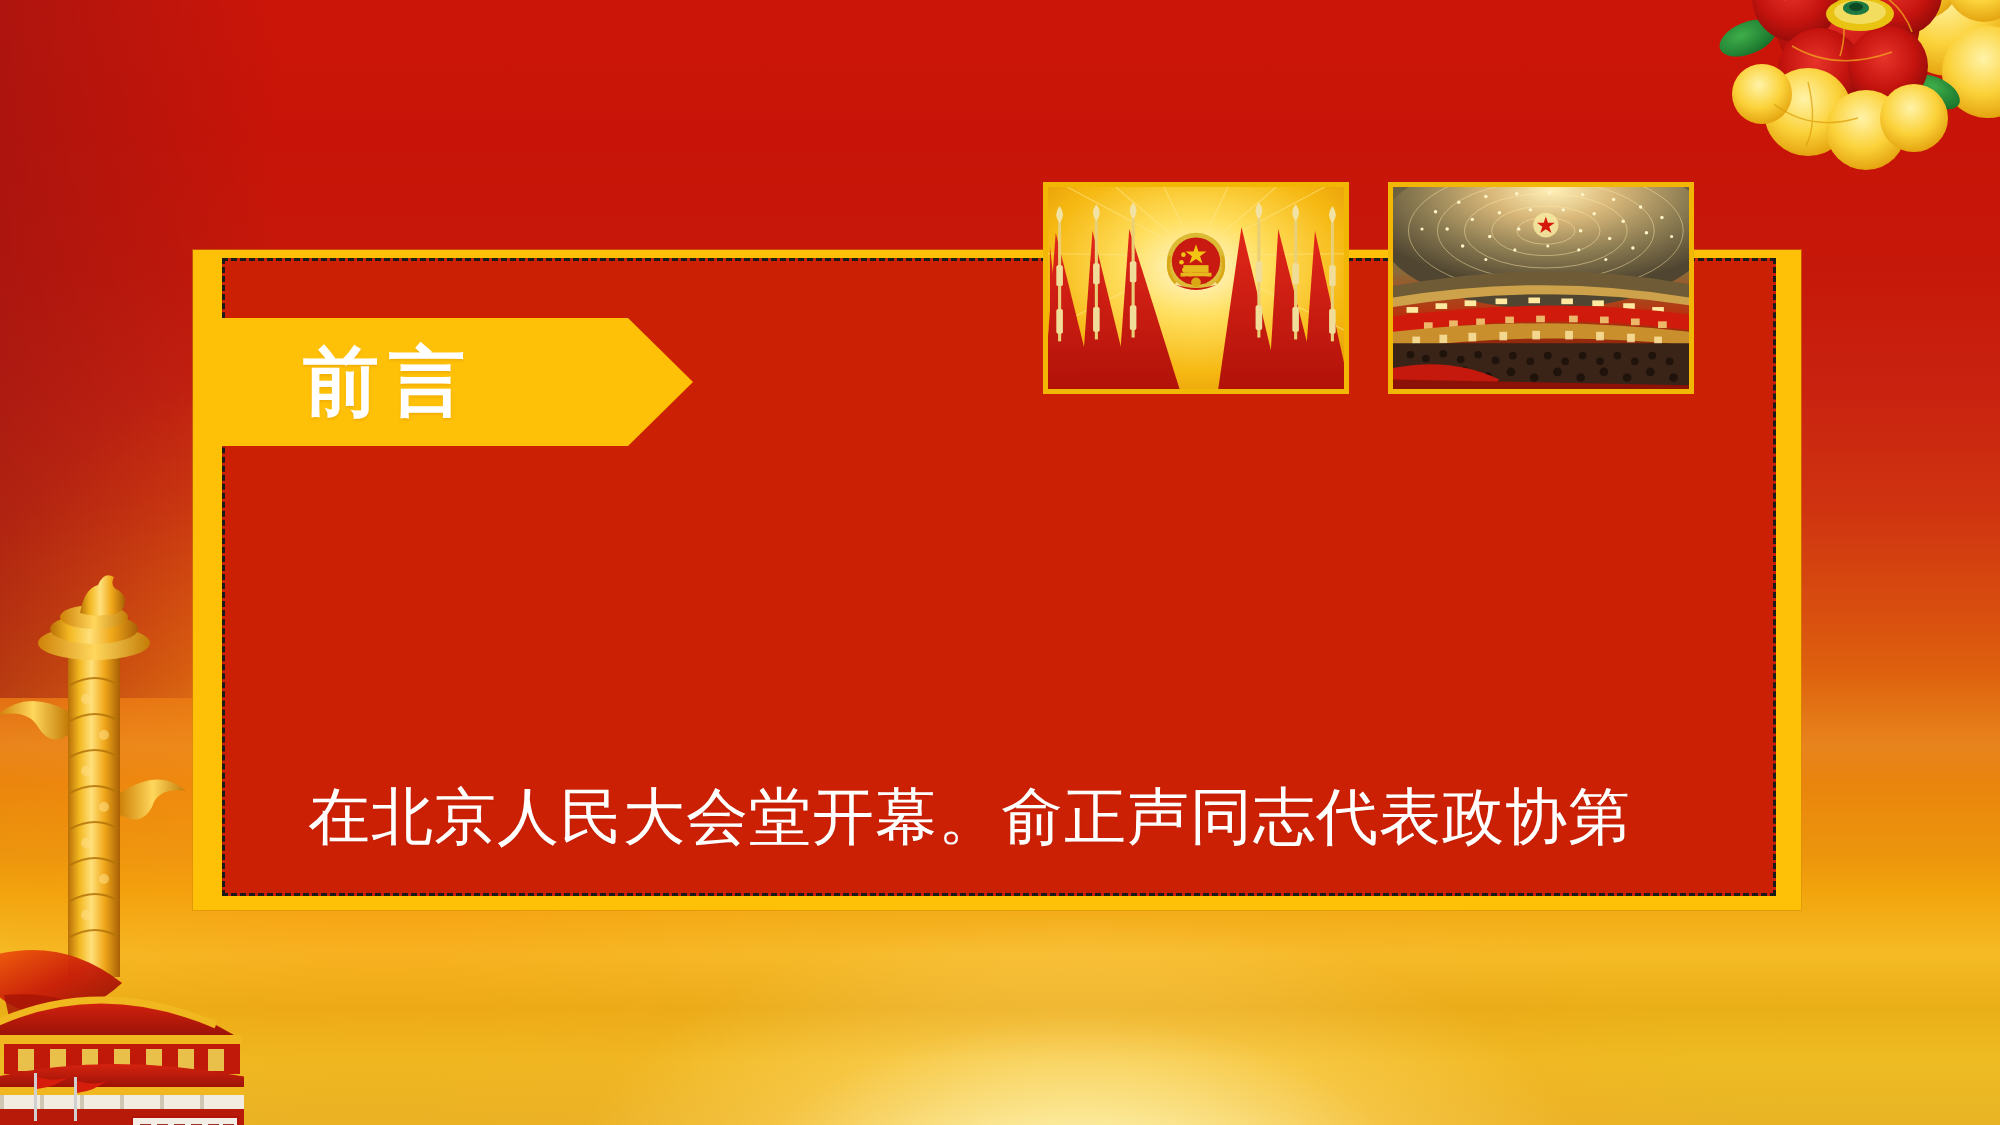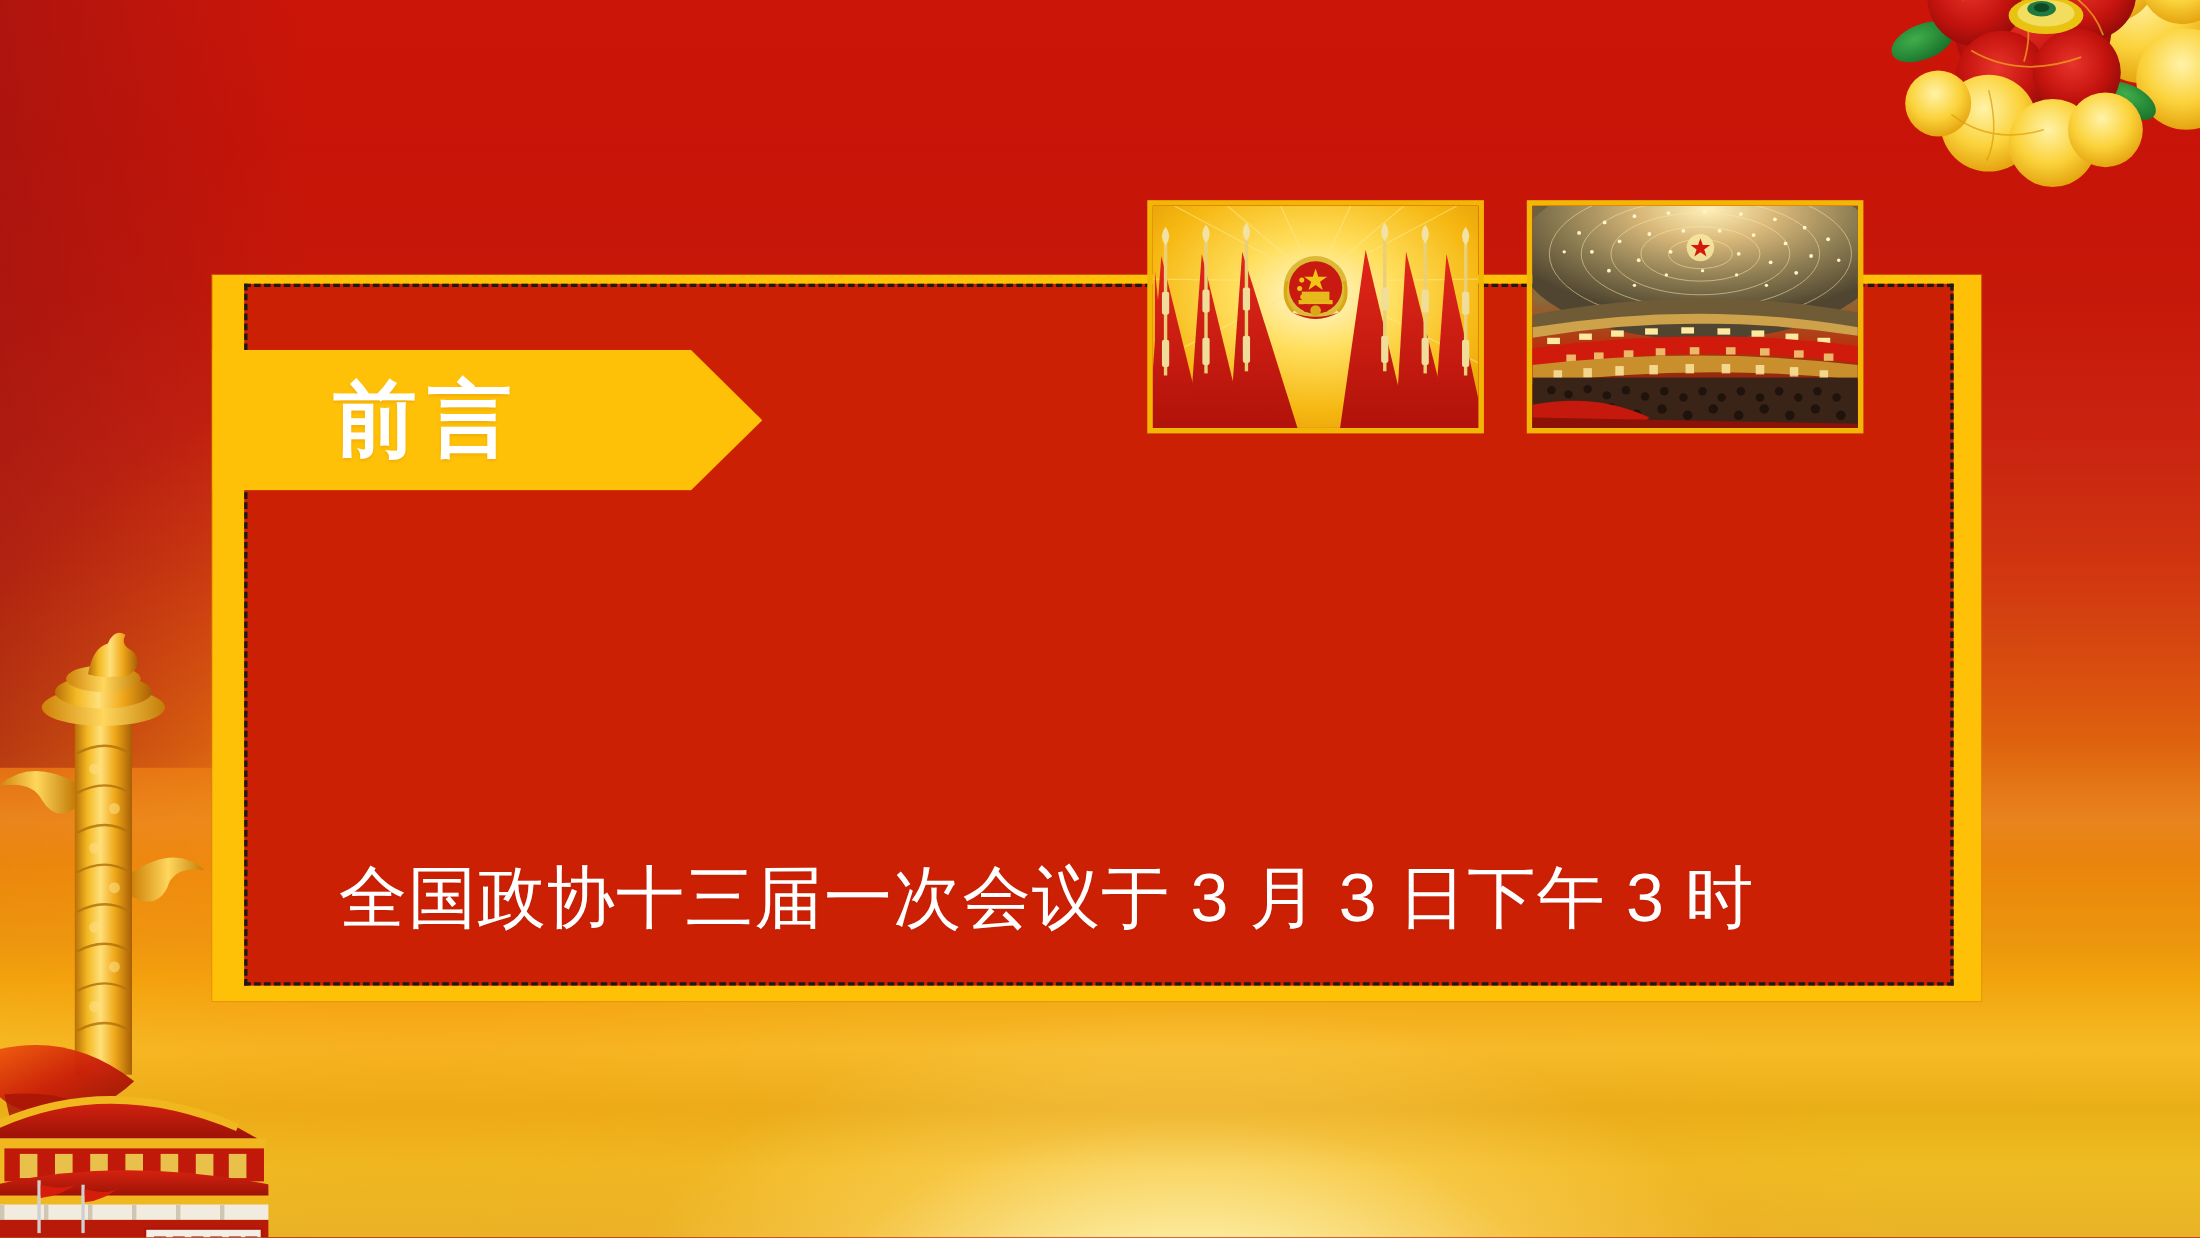--- a/index.html
+++ b/index.html
@@ -568,20 +568,19 @@
       <path d="M0 190 q60 -12 110 12 l-10 10 -100 0 z" fill="#c4190c"></path>
       <path d="M0 202 l306 6 0 4 -306 0 z" fill="#8c1207"></path>
     </svg>
   </div>
 
   <div class="title-banner">
     <span class="title-text">前言</span>
   </div>
 
   <div class="body-text">
-    <span class="ln">全国政协十三届一次会议于 3 月 3 日下午 3 时</span>
     <span class="ln">在北京人民大会堂开幕。俞正声同志代表政协第</span>
     
     
     
   </div>
 
 </div>
 
 </body></html>

